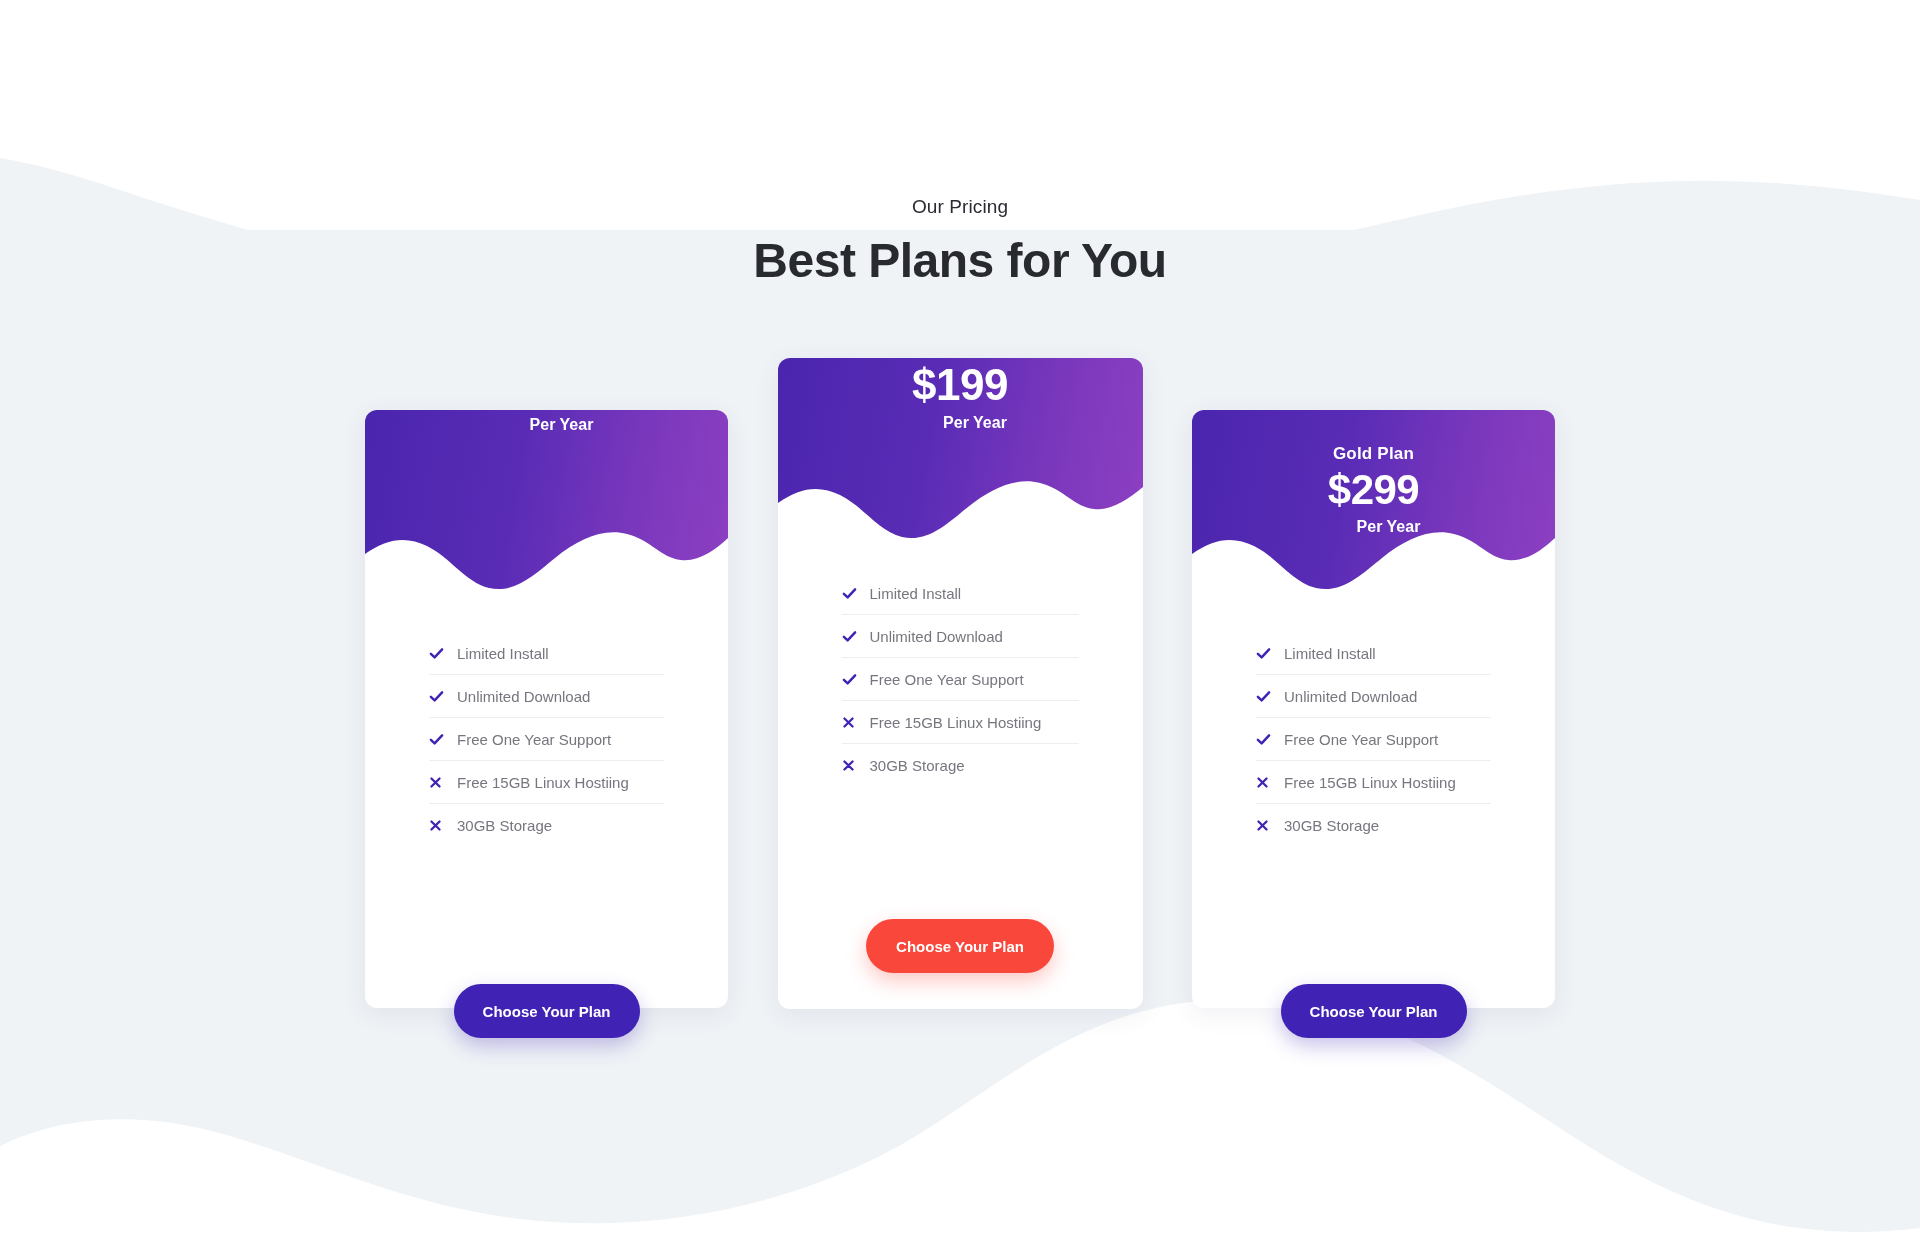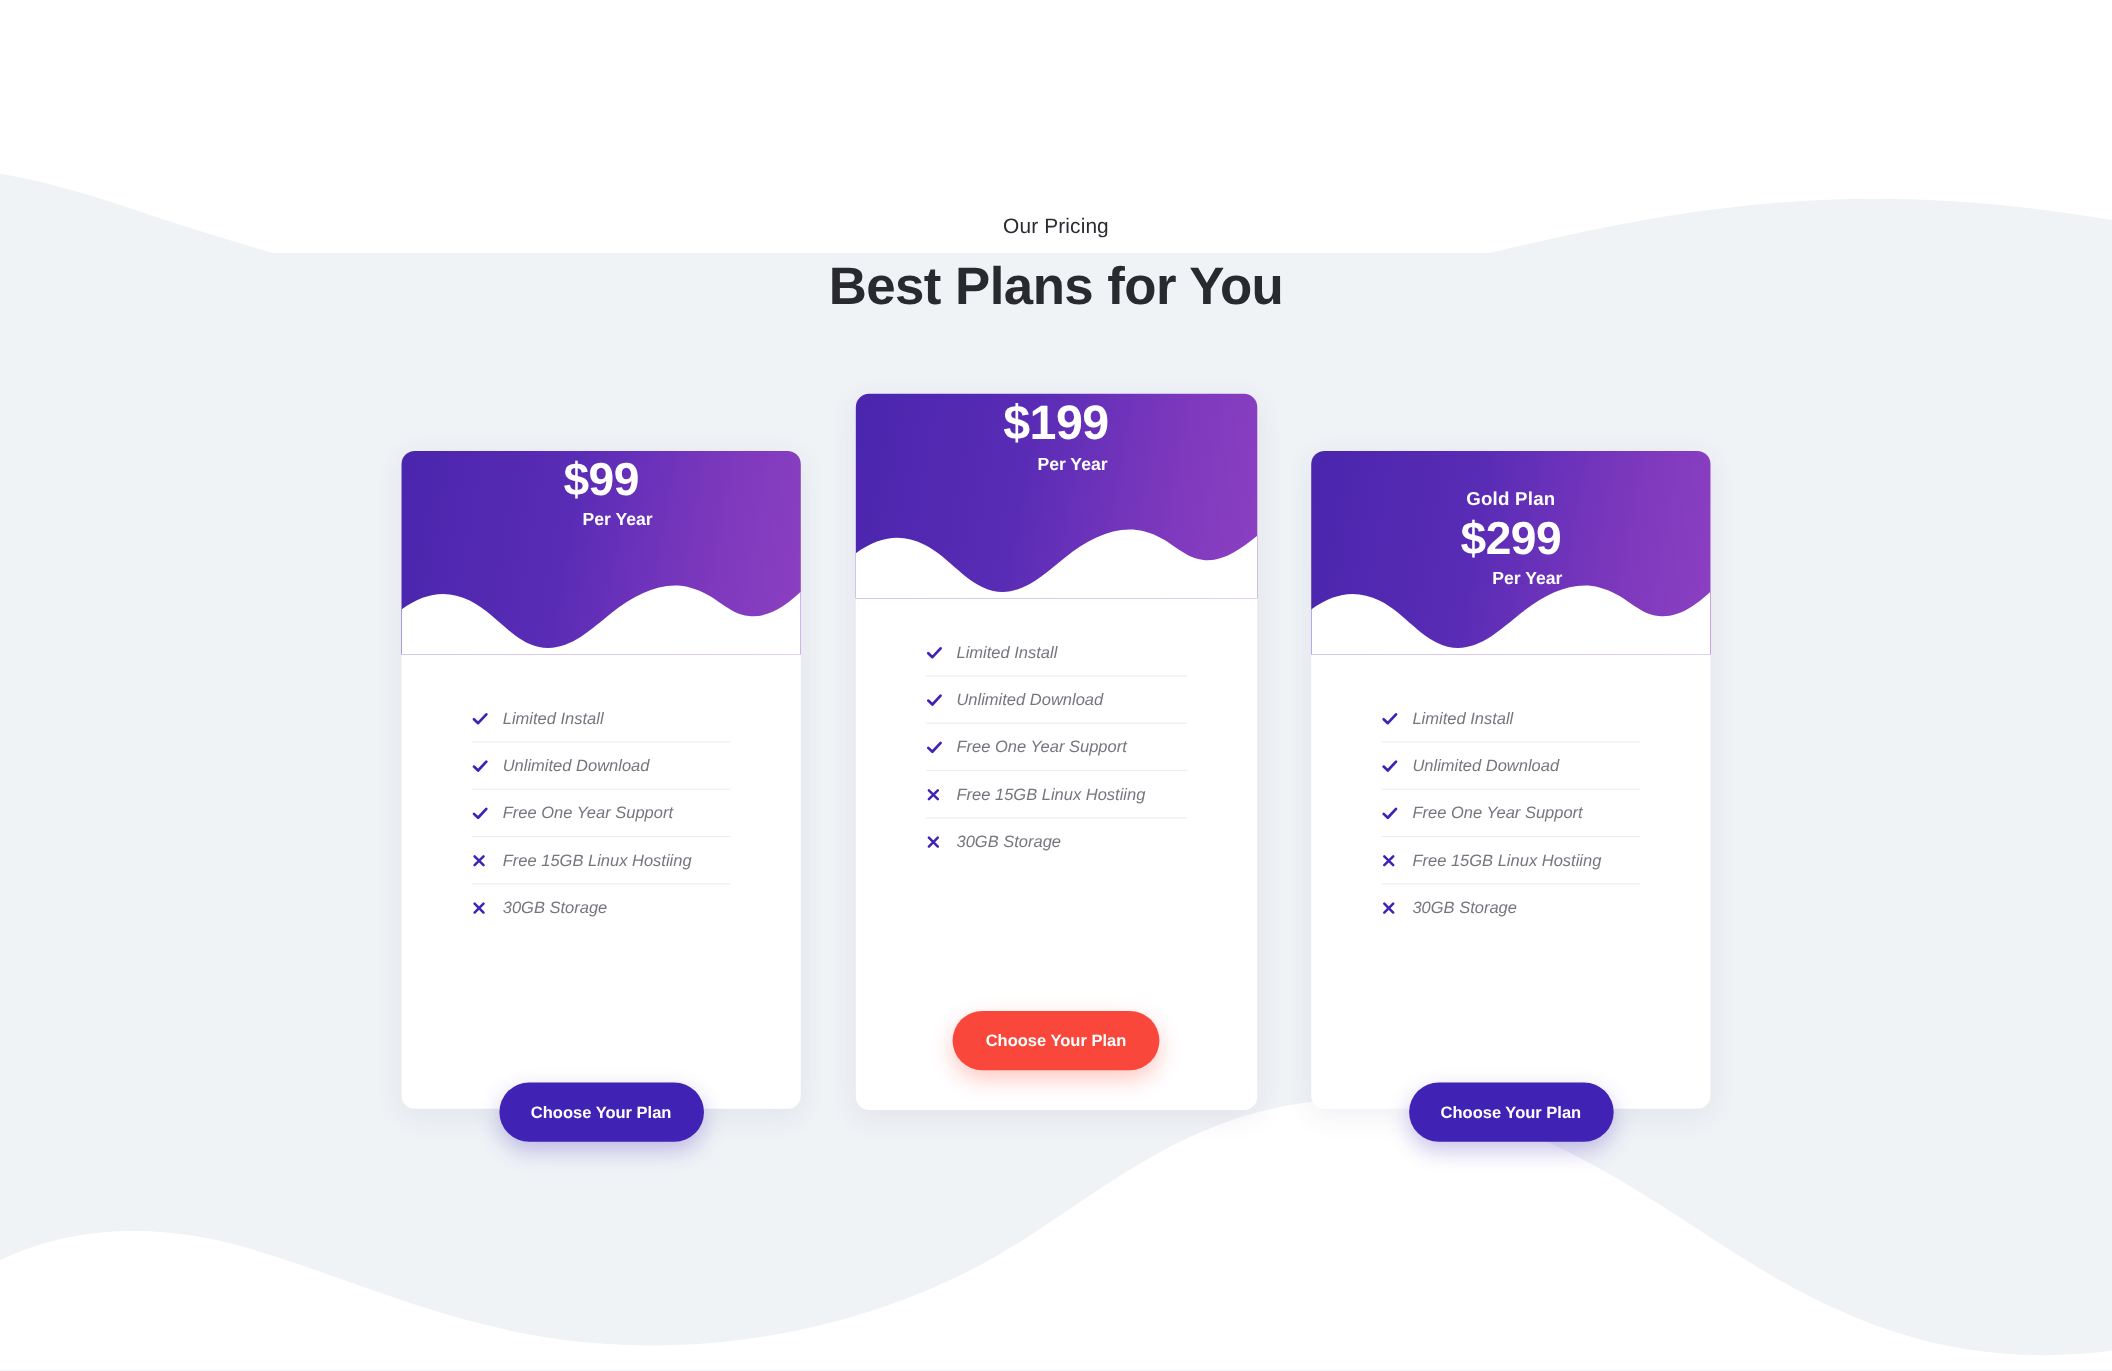--- a/index.html
+++ b/index.html
@@ -67,21 +67,21 @@
   }
   .card-center .plan-price { font-size: 44px; }
   .plan-period { font-size: 16px; font-weight: 700; margin-top: 6px; padding-left: 30px; }
 
   .head-wave {
     position: absolute; left: 0; bottom: -1px;
     width: 100%; height: 72px; display: block;
   }
 
   
-  .features { list-style: none; padding: 0 64px; font-style: italic; }
+  .features { list-style: none; padding: 0 64px; }
   .card-side .features { margin-top: 37px; }
   .card-center .features { margin-top: 28px; }
 
   .feature {
     display: flex; align-items: center;
     height: 43px;
     border-bottom: 1px solid #ededf2;
     font-size: 15px; color: #76767f;
   }
   .feature:last-child { border-bottom: none; }
@@ -129,21 +129,20 @@
 
   <div class="header">
     <div class="eyebrow">Our Pricing</div>
     <h1 class="page-title">Best Plans for You</h1>
   </div>
 
   <div class="cards">
 
     <div class="card card-side">
       <div class="card-head">
-        <div class="plan-price">$99</div>
         <div class="plan-period">Per Year</div>
         <svg class="head-wave" viewBox="0 0 363 72" preserveAspectRatio="none">
           <path d="M0,30 C22,14 42,12 62,22 C86,34 100,58 124,64 C150,70 170,50 190,34 C214,15 238,4 262,10 C286,16 296,34 316,36 C334,38 350,26 363,14 L363,72 L0,72 Z" fill="#ffffff"></path>
         </svg>
       </div>
 
       <ul class="features">
         <li class="feature">
           <span class="feature-icon">
             <svg width="15" height="15" viewBox="0 0 16 16">

